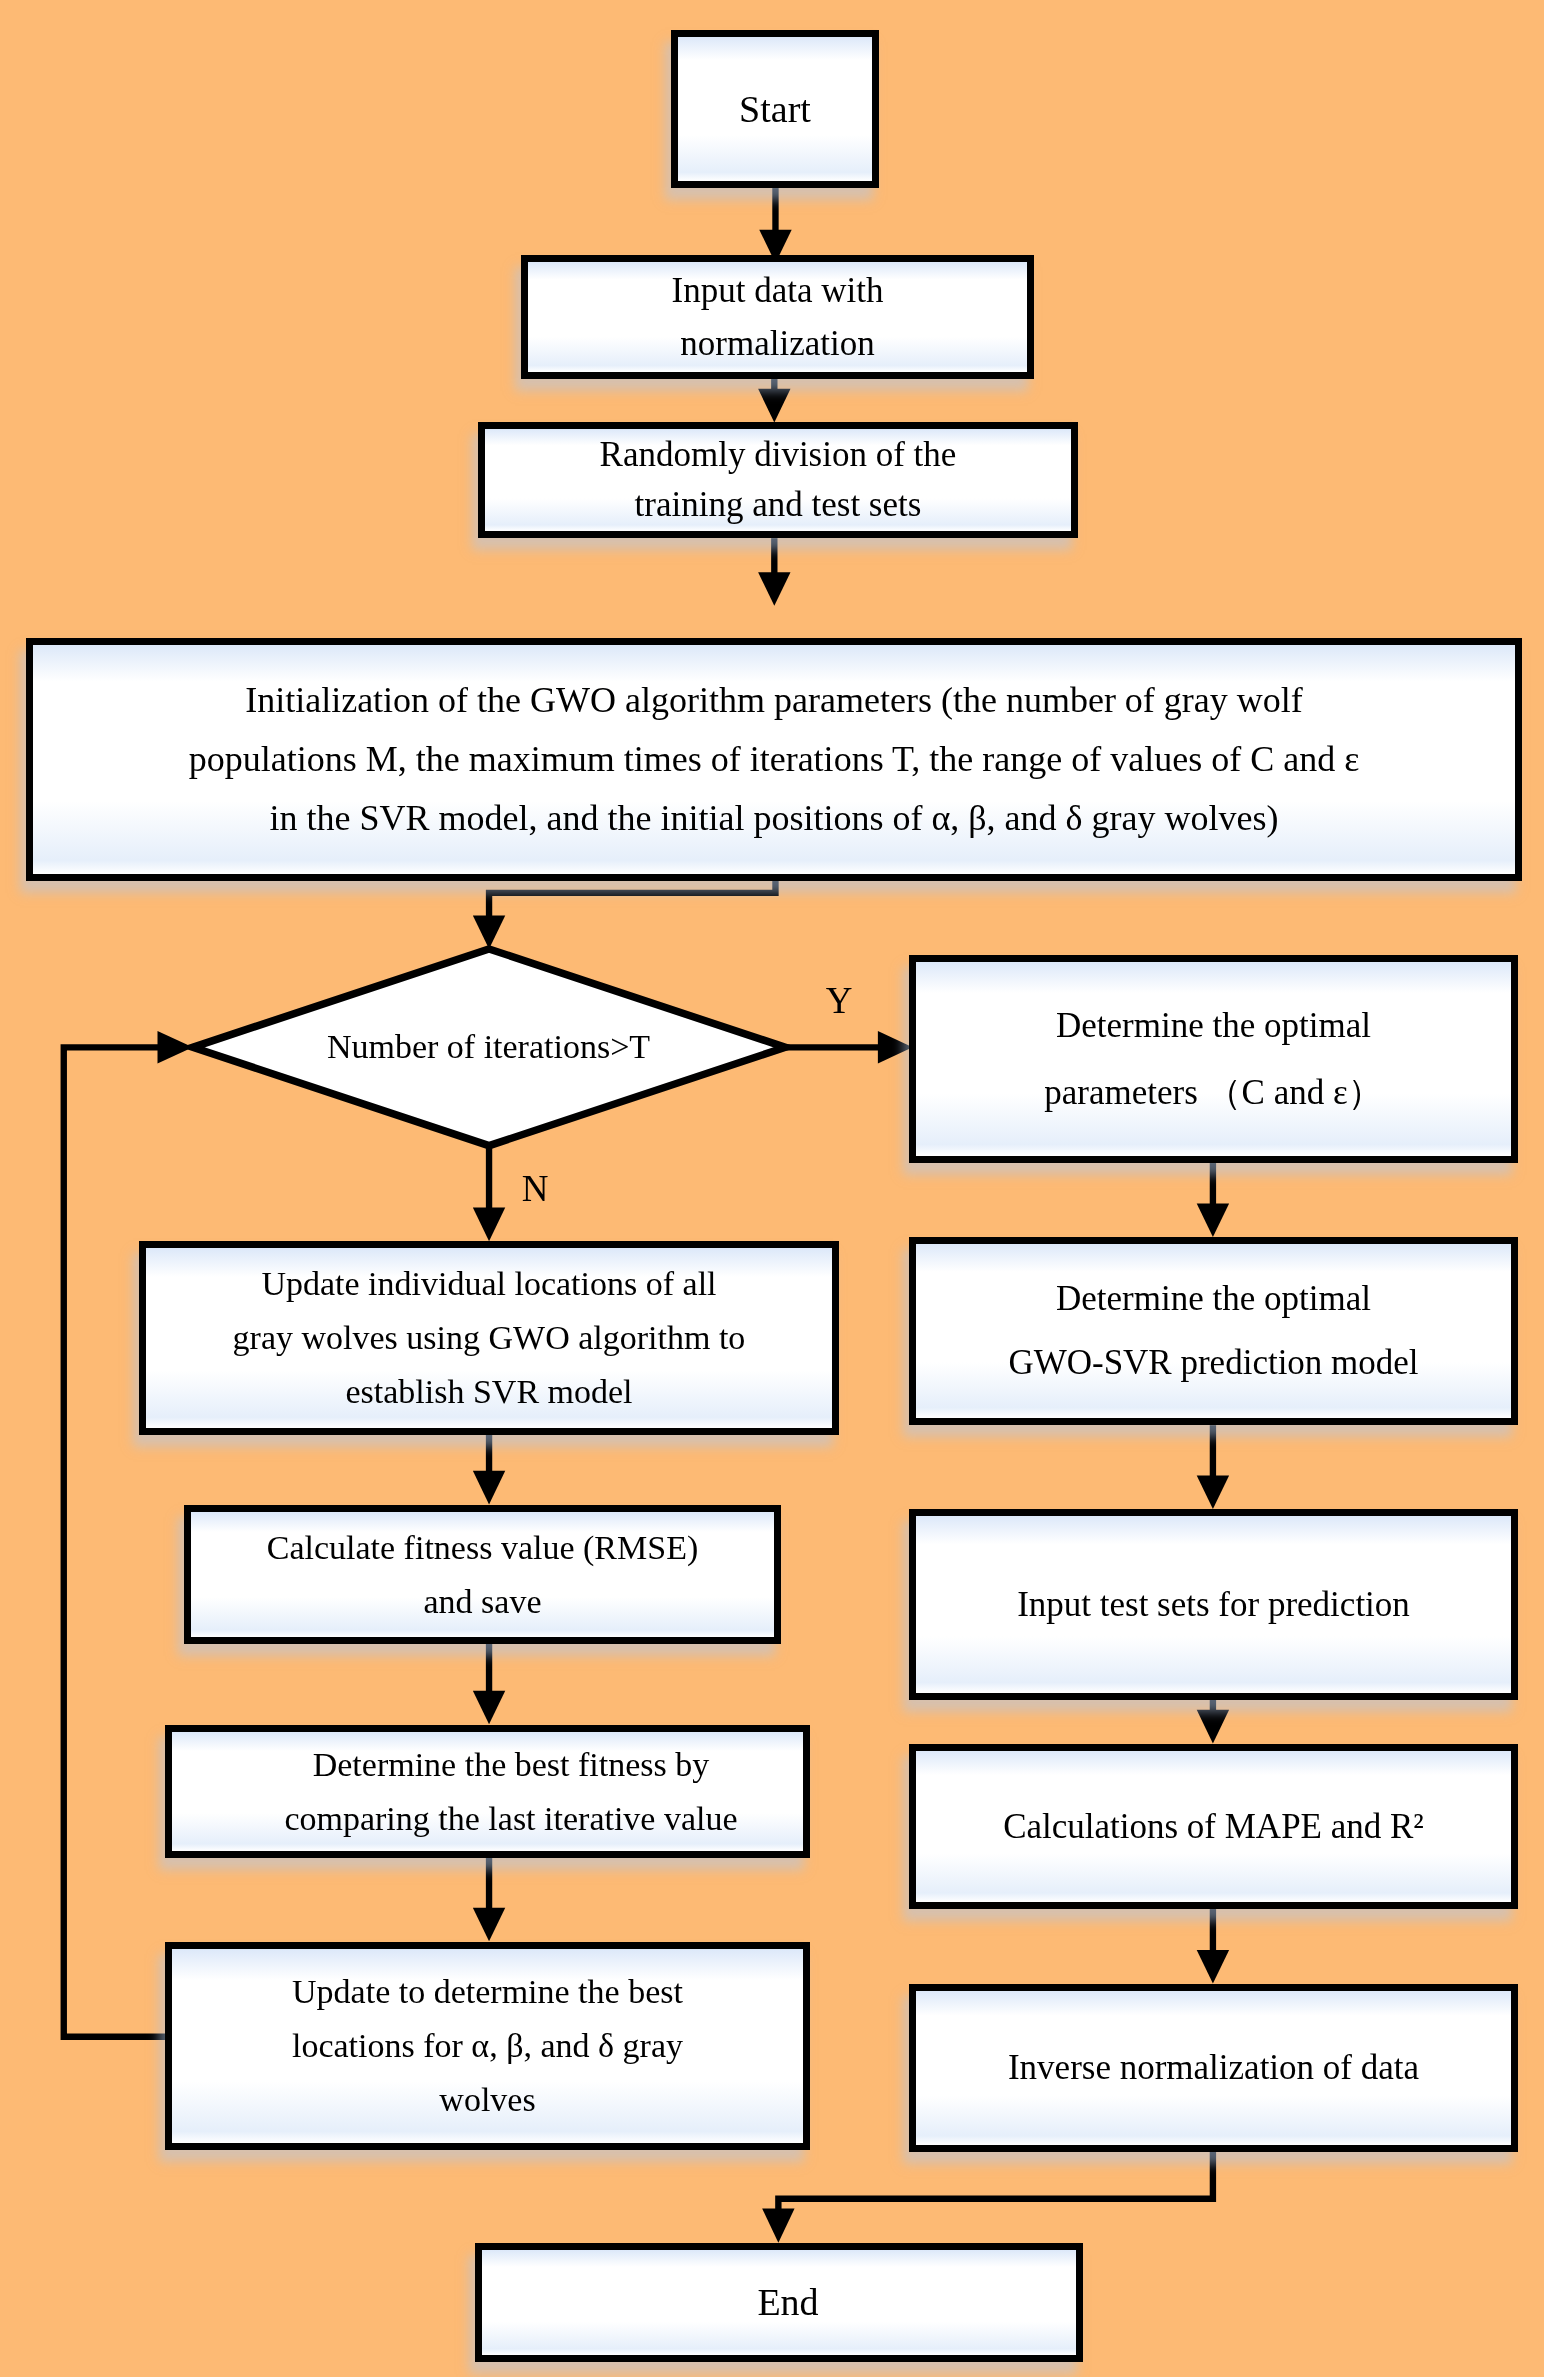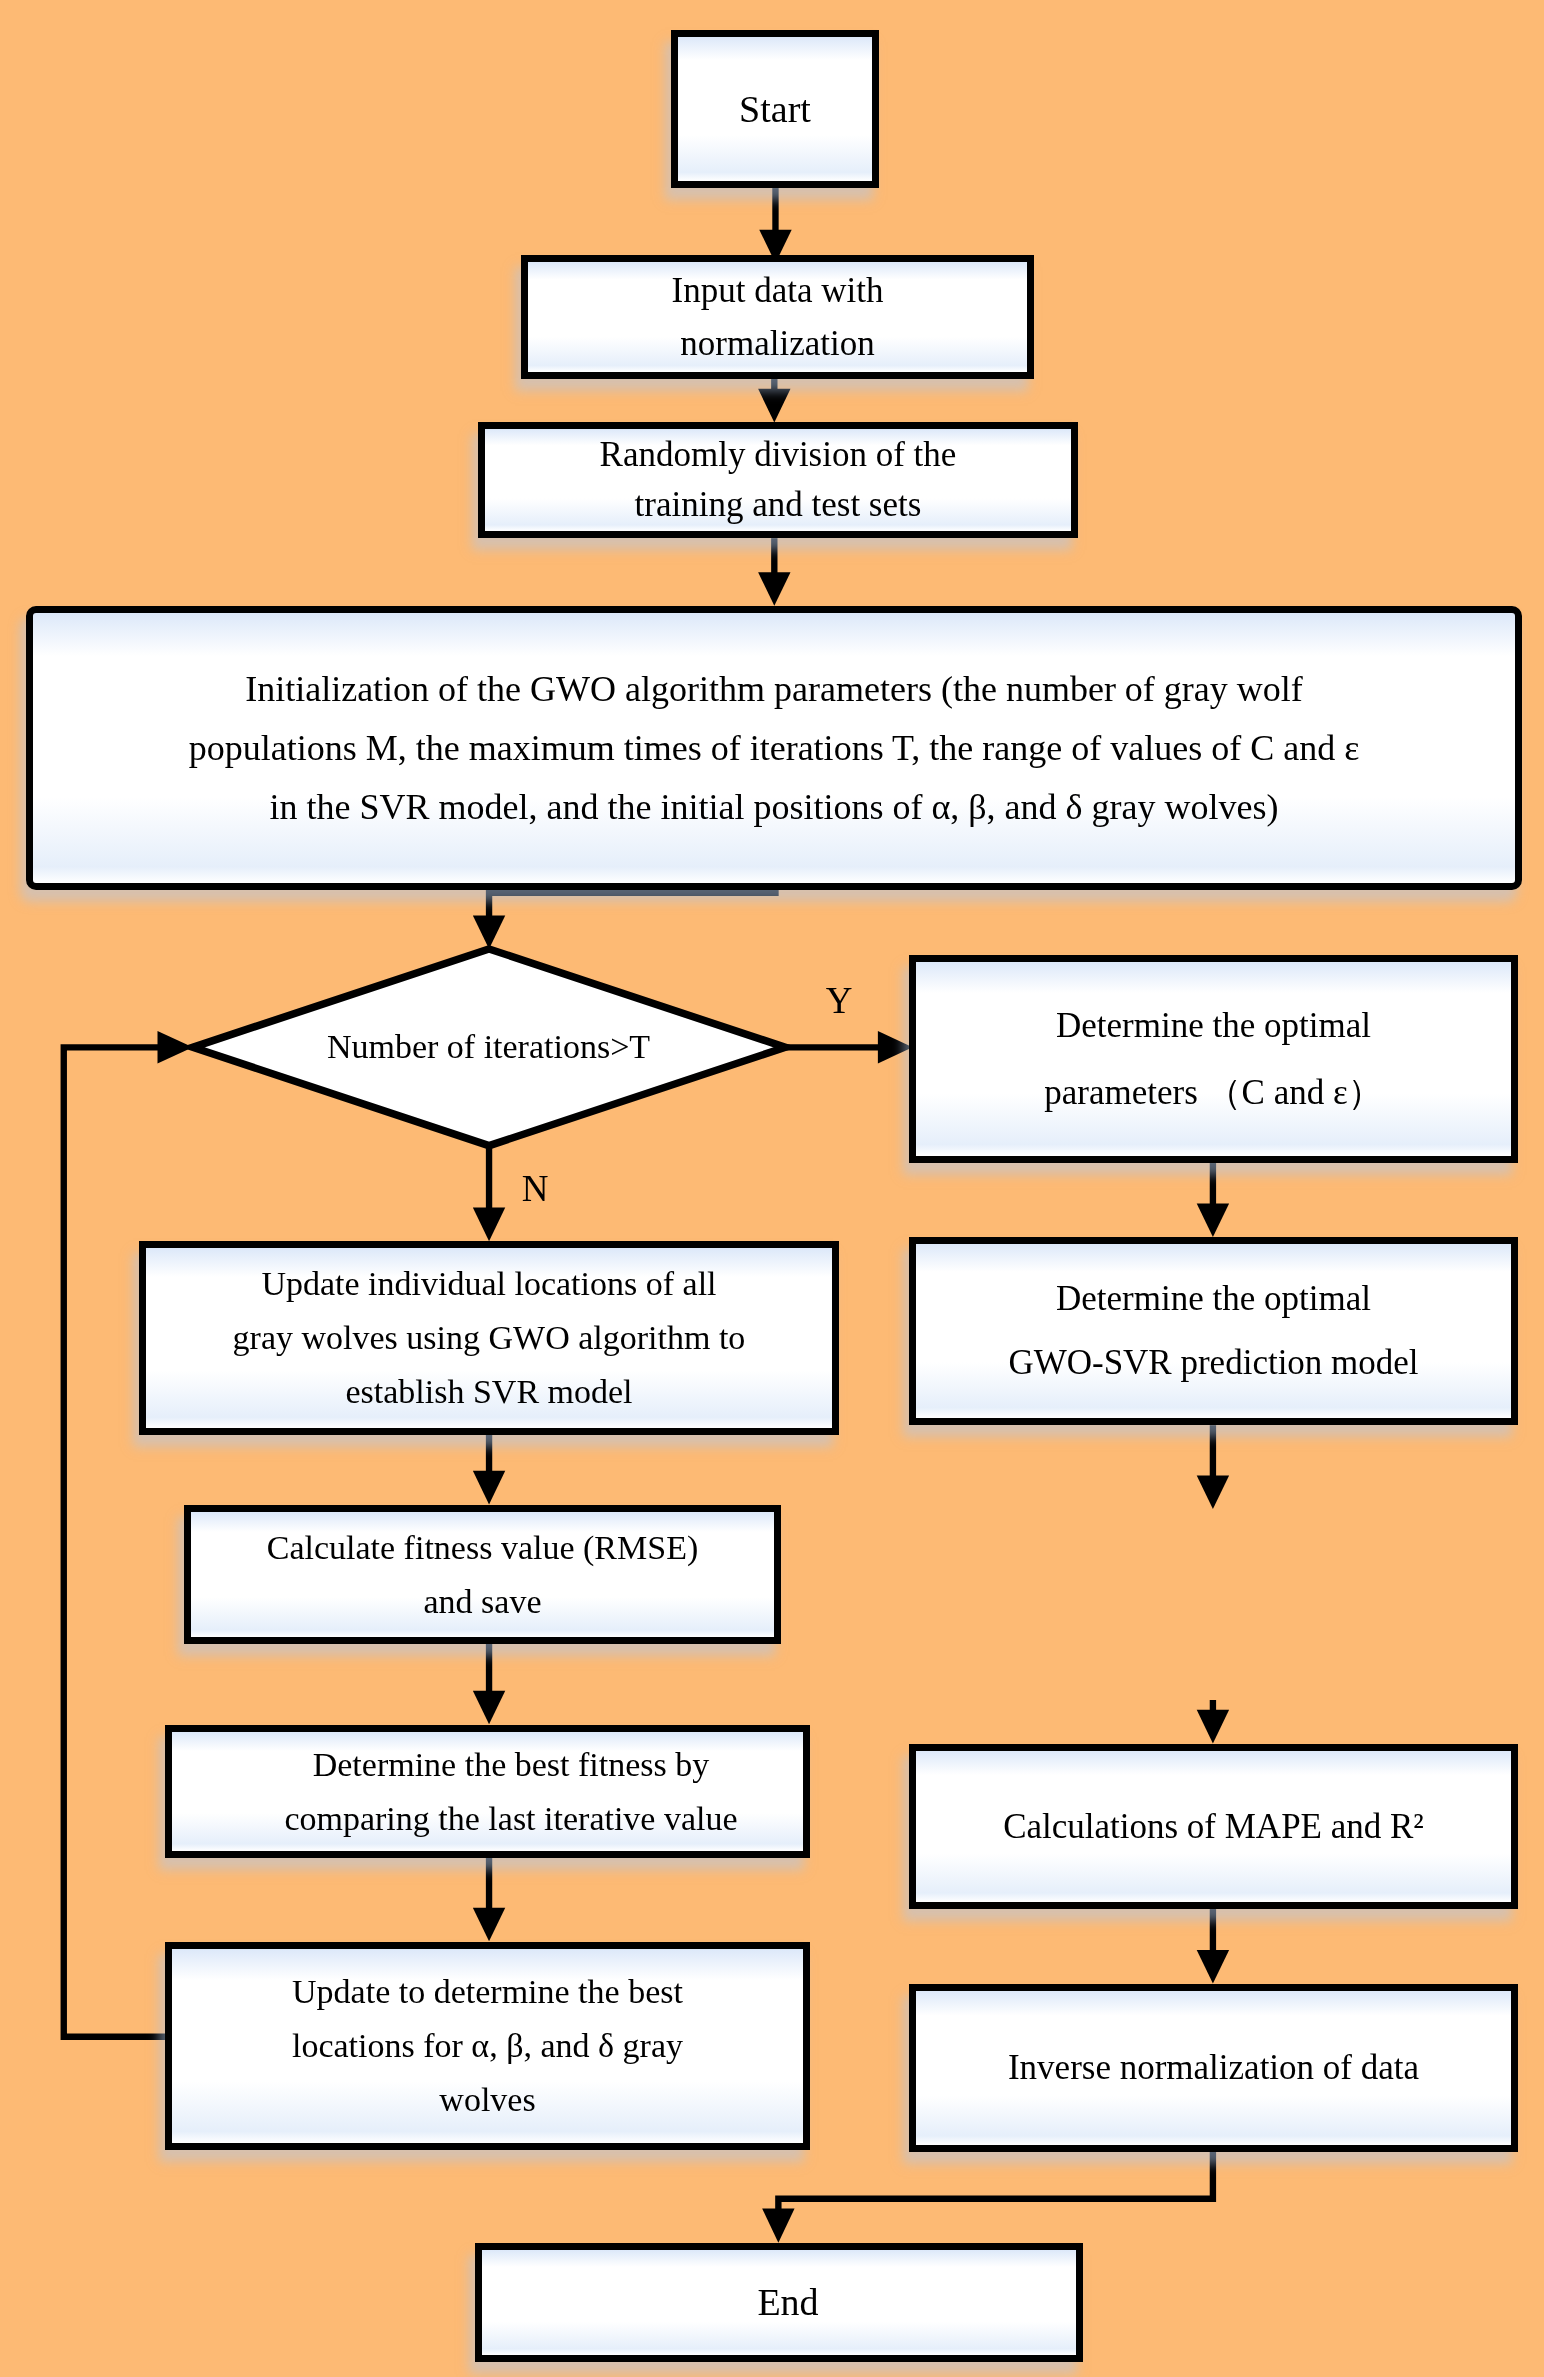--- a/index.html
+++ b/index.html
@@ -115,21 +115,21 @@
   </svg>
 
   <div class="box f66" style="left:671px;top:30px;width:208px;height:158px;">Start</div>
 
   <div class="box f60" style="left:521px;top:255px;width:513px;height:124px;line-height:53px;">Input data with
 normalization</div>
 
   <div class="box f60" style="left:478px;top:422px;width:600px;height:116px;line-height:50px;">Randomly division of the
 training and test sets</div>
 
-  <div class="box f62" style="left:26px;top:606px;width:1496px;height:284px;border-radius:10px;">Initialization of  the GWO algorithm parameters (the number of gray wolf
+  <div class="box f62" style="left:26px;top:638px;width:1496px;height:243px;">Initialization of  the GWO algorithm parameters (the number of gray wolf
 populations M, the maximum times of iterations T, the range of values of C and ε
 in the SVR model, and the initial positions of α, β, and δ gray wolves)</div>
 
   <div class="diamond-label" style="left:263px;top:1024px;width:451px;height:46px;">Number of iterations&gt;T</div>
 
   <div class="free-label" style="left:813px;top:979px;width:52px;">Y</div>
 
   <div class="free-label" style="left:509px;top:1167px;width:52px;">N</div>
 
   <div class="box f58" style="left:139px;top:1241px;width:700px;height:194px;">Update  individual locations of all
@@ -145,20 +145,21 @@
   <div class="box f58" style="left:165px;top:1942px;width:645px;height:208px;">Update to determine the best
 locations for α, β, and δ gray
 wolves</div>
 
   <div class="box f60" style="left:909px;top:955px;width:609px;height:208px;line-height:67px;">Determine the optimal
 parameters （C and ε）</div>
 
   <div class="box f60" style="left:909px;top:1237px;width:609px;height:188px;line-height:64px;">Determine the optimal
 GWO-SVR  prediction model</div>
 
+  <div class="box f60" style="left:909px;top:1509px;width:609px;height:191px;">Input test sets for prediction</div>
 
   <div class="box f60" style="left:909px;top:1984px;width:609px;height:168px;">Inverse normalization of data</div>
 
   <div class="box f60" style="left:909px;top:1744px;width:609px;height:165px;">Calculations of MAPE and R²</div>
 
   <div class="box f66" style="left:475px;top:2243px;width:608px;height:119px;padding-left:18px;">End</div>
 
 </div>
 
 

